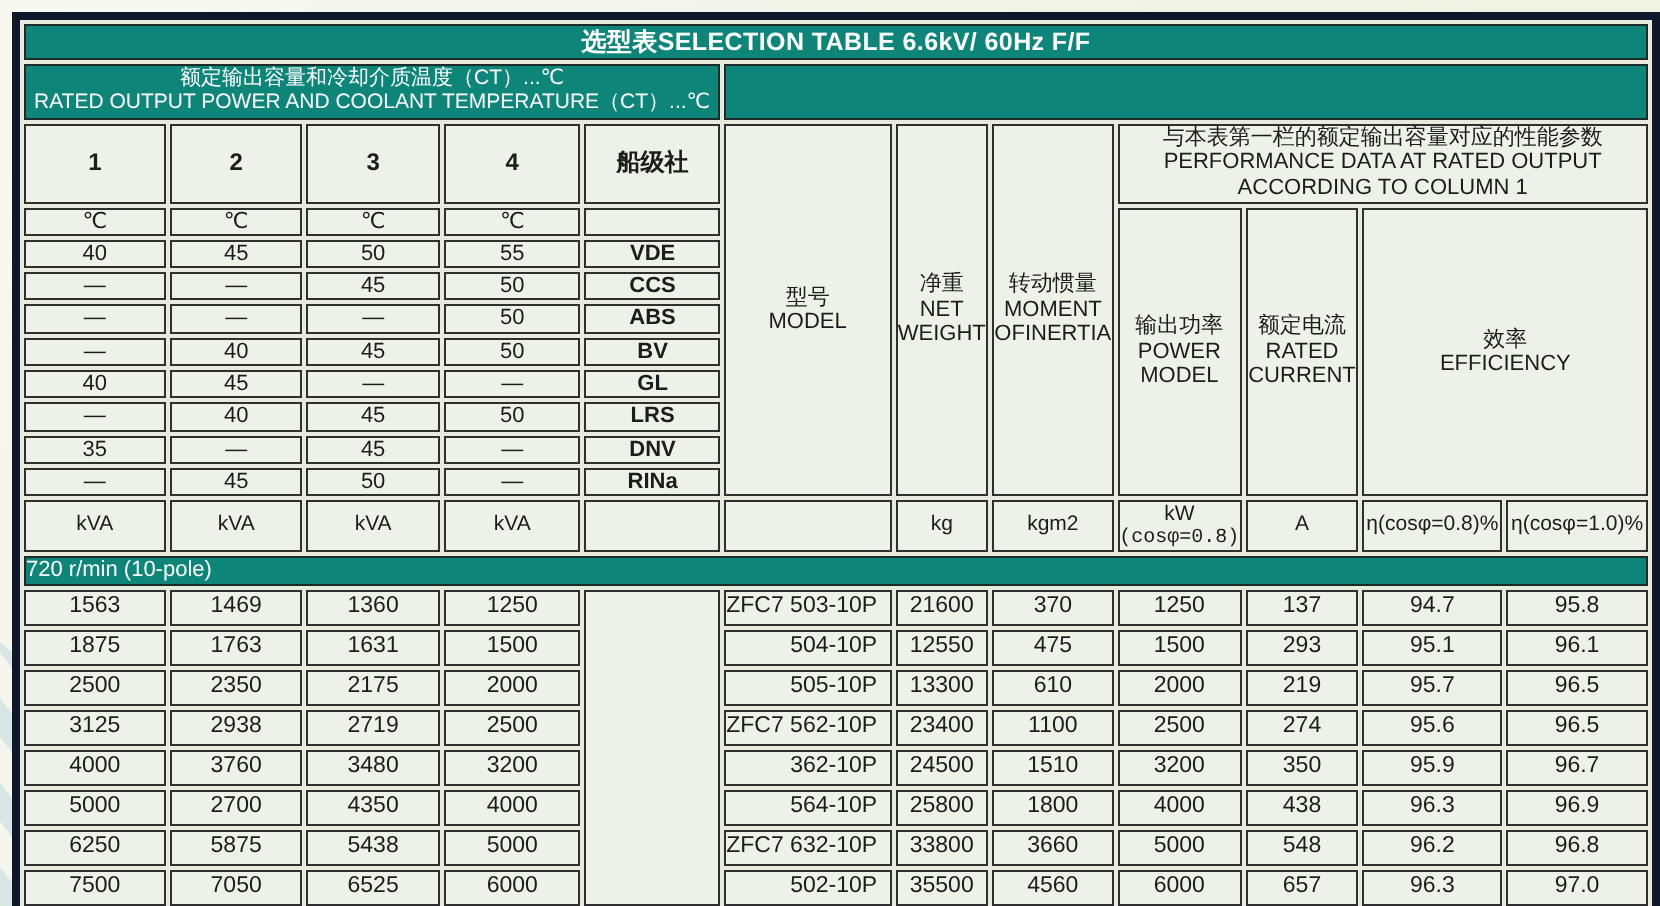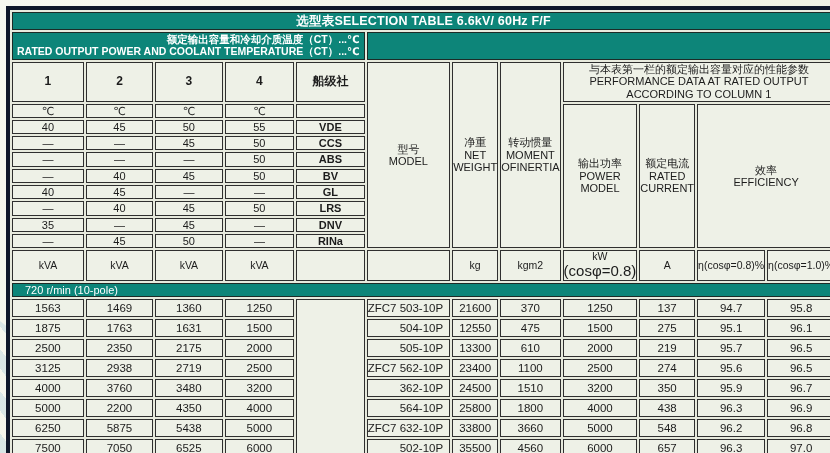--- a/index.html
+++ b/index.html
@@ -21,35 +21,35 @@
     table-layout:fixed;background:#e7eadd;border:4px solid #0f172a;
   }
   td{
     box-sizing:border-box;border:1px solid #2f2f2f;background:#eef1e7;
     text-align:center;vertical-align:middle;font-size:11.5px;line-height:1.12;
     padding:0;overflow:hidden;white-space:nowrap;
   }
   td.teal{background:#0d8579;color:#ffffff;border-color:#1c2b27;}
   .r-title td{height:18px;font-weight:bold;font-size:12.5px;letter-spacing:.2px;}
   .r-rated td{height:26px;}
-  td.rated-cell{text-align:right;font-weight:bold;font-size:10.5px;padding:1px 4px;}
+  td.rated-cell{text-align:center;font-weight:normal;font-size:10.5px;padding:1px 4px;}
   .r-colnum td{height:40px;font-weight:bold;font-size:12px;}
   .r-colnum td.tallhead{font-weight:normal;}
   .r-tempunit td{height:12px;font-size:11px;}
   .r-soc td{height:12px;font-size:11px;}
   .r-soc td.soc{font-weight:bold;margin-left:48px;}
   .r-units td{height:26px;font-size:10.5px;}
-  .r-section td{height:12px;text-align:left;font-size:11px;padding-left:12px;color:#fff;background:#0d8579;}
+  .r-section td{height:12px;text-align:left;font-size:11px;padding-left:0;color:#fff;background:#0d8579;}
   .r-data td{height:18px;font-size:11.5px;}
   td.model{text-align:right;padding-right:6px;}
   .hd-zh{font-size:11px;}
   .hd-en{font-size:11px;}
   .perf-zh{font-weight:normal;font-size:11px;}
   .perf-en{font-size:11px;}
-  .small2{font-size:15px;}
+  .small2{font-size:10px;font-family:Liberation Mono, monospace;}
 </style>
 </head>
 <body>
 
 <div class="corner-decor"></div>
 
 <table class="sel-table">
   <colgroup>
     <col style="width:65px">
       <col style="width:61px">
@@ -222,21 +222,21 @@
   </tr>
   <tr class="r-data">
     <td>1875</td>
     <td>1763</td>
     <td>1631</td>
     <td>1500</td>
     <td class="model">504-10P</td>
     <td>12550</td>
     <td>475</td>
     <td>1500</td>
-    <td>275</td>
+    <td>293</td>
     <td>95.1</td>
     <td>96.1</td>
   </tr>
   <tr class="r-data">
     <td>2500</td>
     <td>2350</td>
     <td>2175</td>
     <td>2000</td>
     <td class="model">505-10P</td>
     <td>13300</td>
@@ -267,21 +267,21 @@
     <td class="model">362-10P</td>
     <td>24500</td>
     <td>1510</td>
     <td>3200</td>
     <td>350</td>
     <td>95.9</td>
     <td>96.7</td>
   </tr>
   <tr class="r-data">
     <td>5000</td>
-    <td>2200</td>
+    <td>2700</td>
     <td>4350</td>
     <td>4000</td>
     <td class="model">564-10P</td>
     <td>25800</td>
     <td>1800</td>
     <td>4000</td>
     <td>438</td>
     <td>96.3</td>
     <td>96.9</td>
   </tr>

